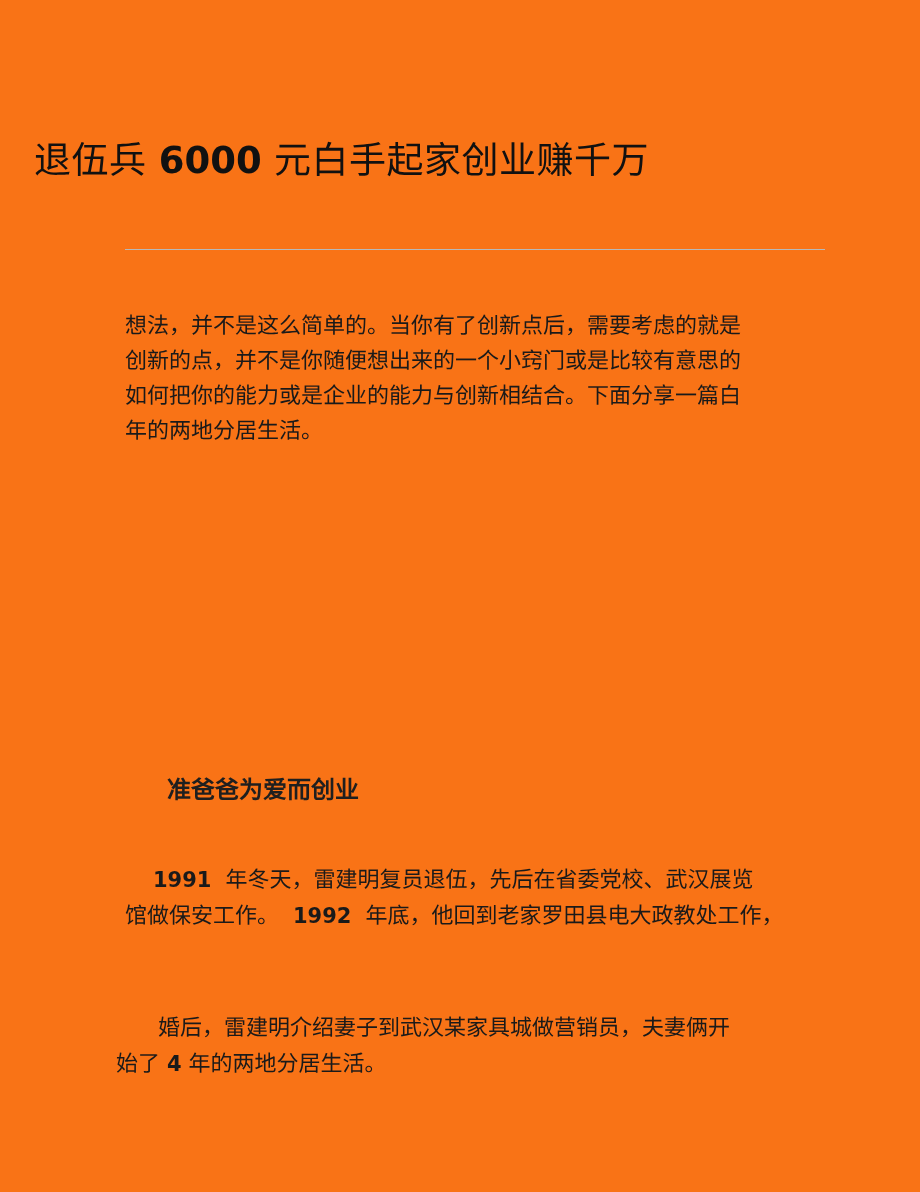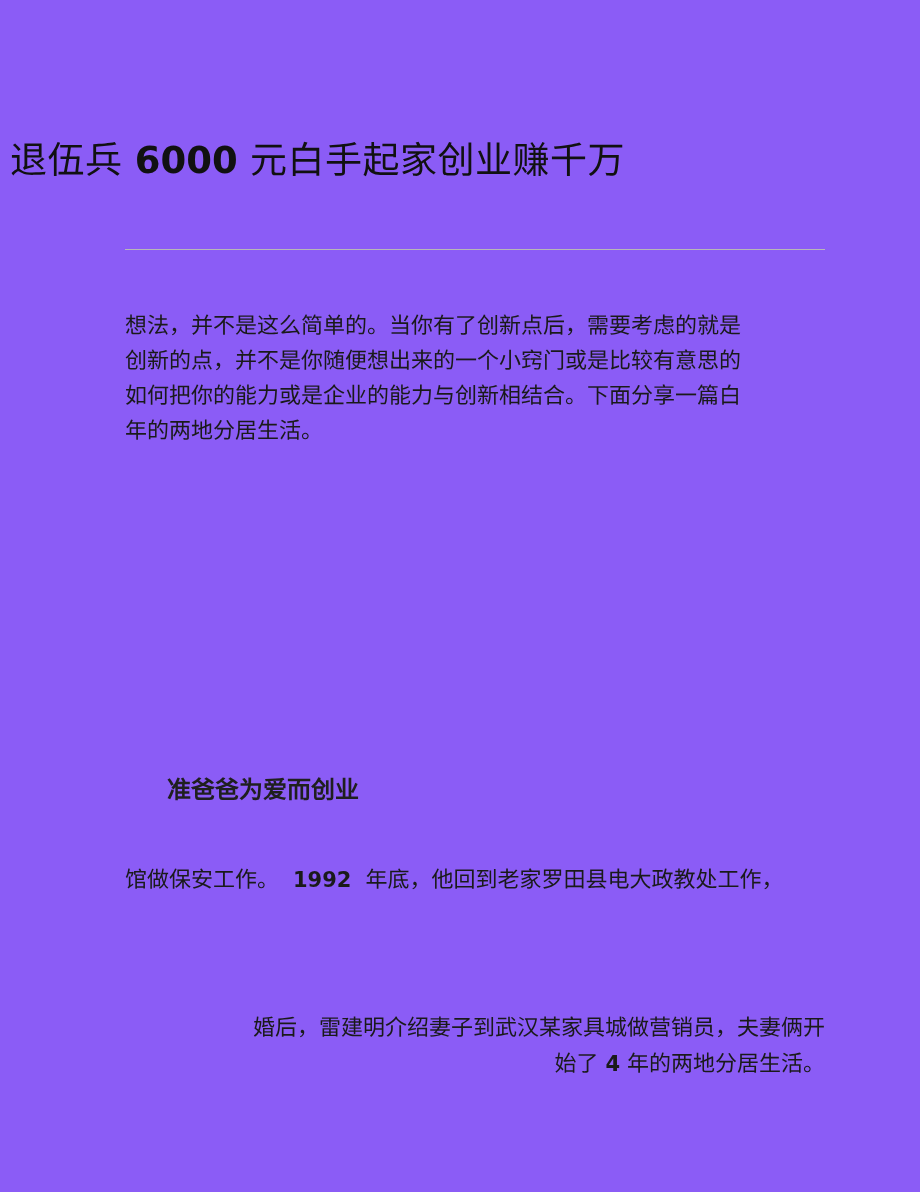--- a/index.html
+++ b/index.html
@@ -14,22 +14,23 @@
     overflow: hidden;
     font-family: "Liberation Serif", "DejaVu Serif", serif;
     color: #1a1a1a;
     -webkit-font-smoothing: antialiased;
   }
 
   .page {
     position: relative;
     width: 920px;
     height: 1192px;
-    background: #8b5cf6;
+    background: #f97316;
     box-sizing: border-box;
+    padding-left: 24px;
   }
 
   
   .doc-title {
     margin: 0;
     padding: 0;
     font-family: "DejaVu Sans", "Liberation Sans", sans-serif;
     font-weight: 400;
     font-size: 37px;
     line-height: 53px;
@@ -125,25 +126,24 @@
     position: absolute;
     left: 125px;
     top: 862px;
     width: 700px;
     line-height: 36px;
   }
 
   
   .p-body-2 {
     position: absolute;
-    left: 125px;
+    left: 116px;
     top: 1010px;
     width: 700px;
     line-height: 36px;
-    text-align: right;
   }
 </style>
 </head>
 <body style="background: rgb(255, 255, 255);">
 
 <div class="page">
 
   <h1 class="doc-title">
     <span class="tline">退伍兵 <span class="num">6000</span> 元白手起家创业赚千万</span>
   </h1>
@@ -151,17 +151,17 @@
   <hr class="title-rule" style="border-top-color: rgb(184, 184, 184);">
 
   <div class="block p-intro"><span class="ln">想法，并不是这么简单的。当你有了创新点后，需要考虑的就是</span><span class="ln">创新的点，并不是你随便想出来的一个小窍门或是比较有意思的</span><span class="ln">如何把你的能力或是企业的能力与创新相结合。下面分享一篇白</span><span class="ln">年的两地分居生活。</span></div>
 
   <div class="block p-lead-a"></div>
 
   <div class="block p-lead-b"></div>
 
   <div class="sub-heading">准爸爸为爱而创业</div>
 
-  <div class="block p-body-1"><span class="ln">馆做保安工作。  <span class="num">1992</span>  年底，他回到老家罗田县电大政教处工作，</span></div>
+  <div class="block p-body-1"><span class="ln">    <span class="num">1991</span>  年冬天，雷建明复员退伍，先后在省委党校、武汉展览</span><span class="ln">馆做保安工作。  <span class="num">1992</span>  年底，他回到老家罗田县电大政教处工作，</span></div>
 
   <div class="block p-body-2"><span class="ln">      婚后，雷建明介绍妻子到武汉某家具城做营销员，夫妻俩开</span><span class="ln">始了 <span class="num">4</span> 年的两地分居生活。</span></div>
 
 </div>
 
 </body></html>

